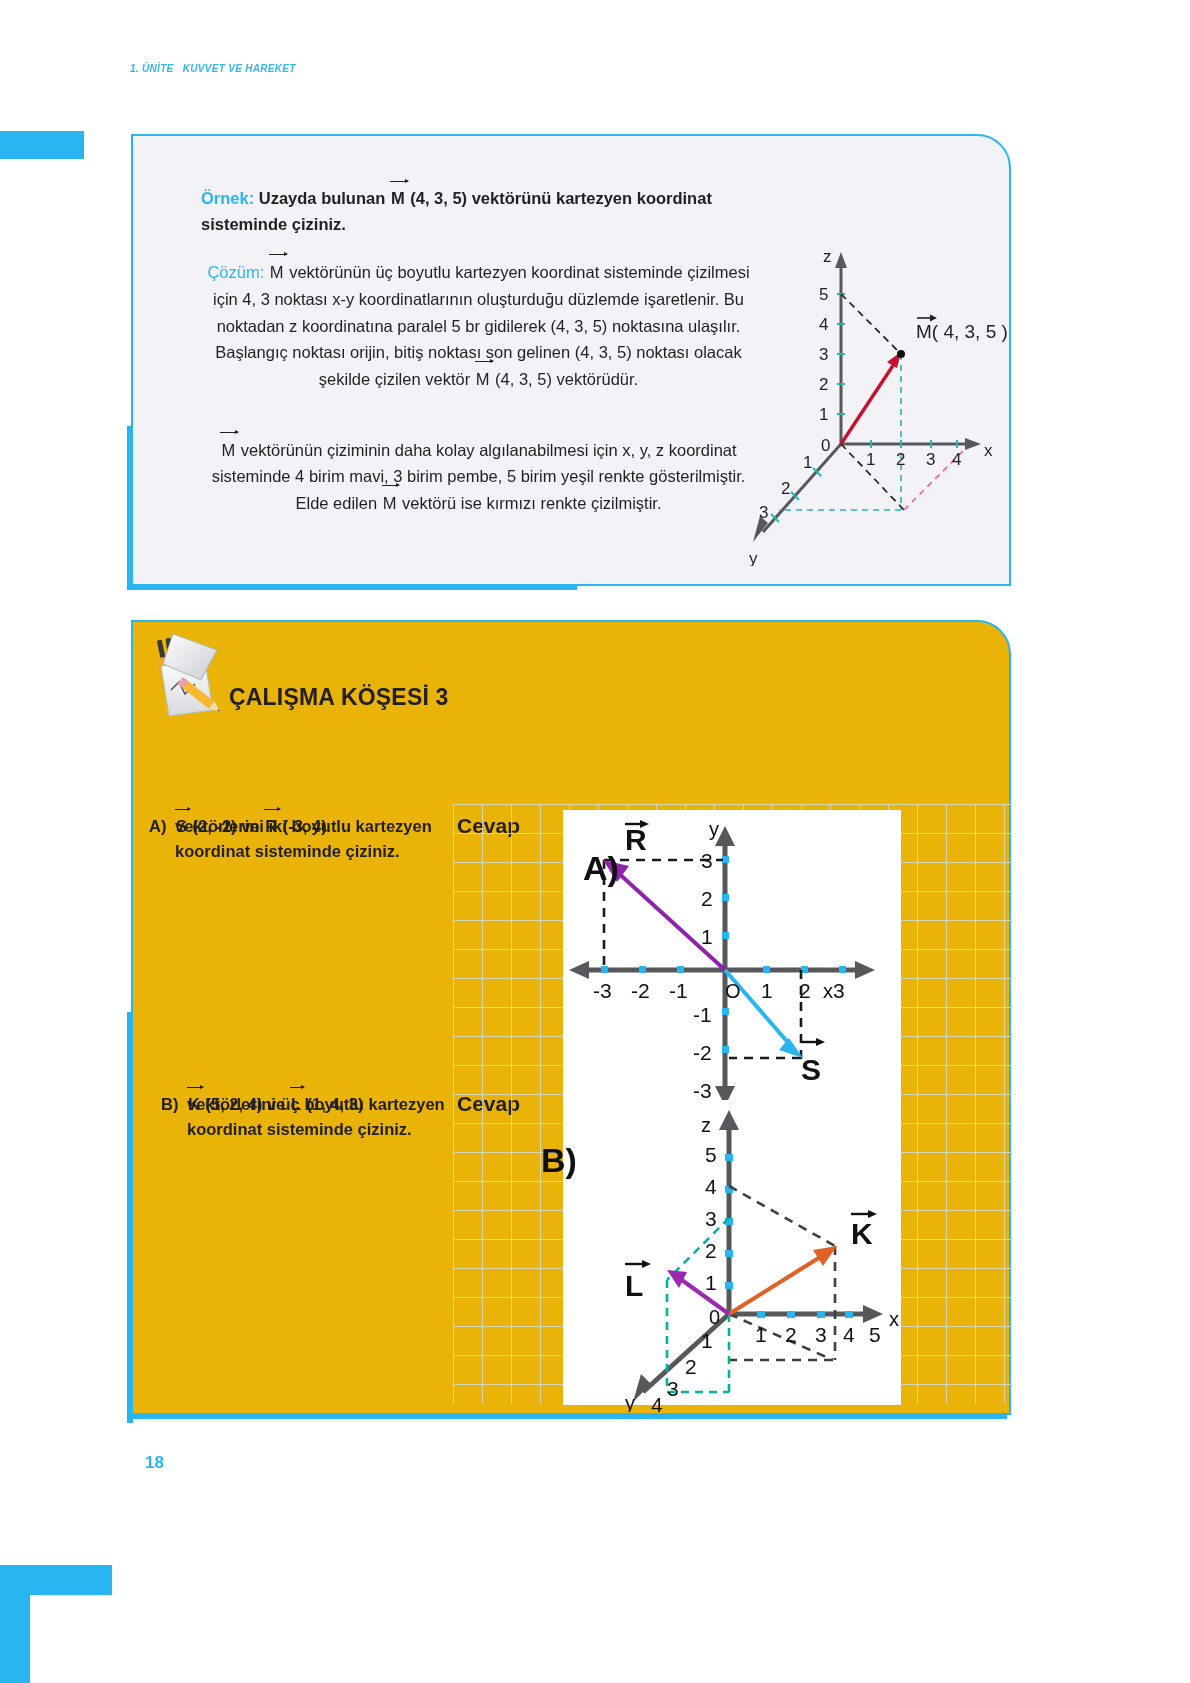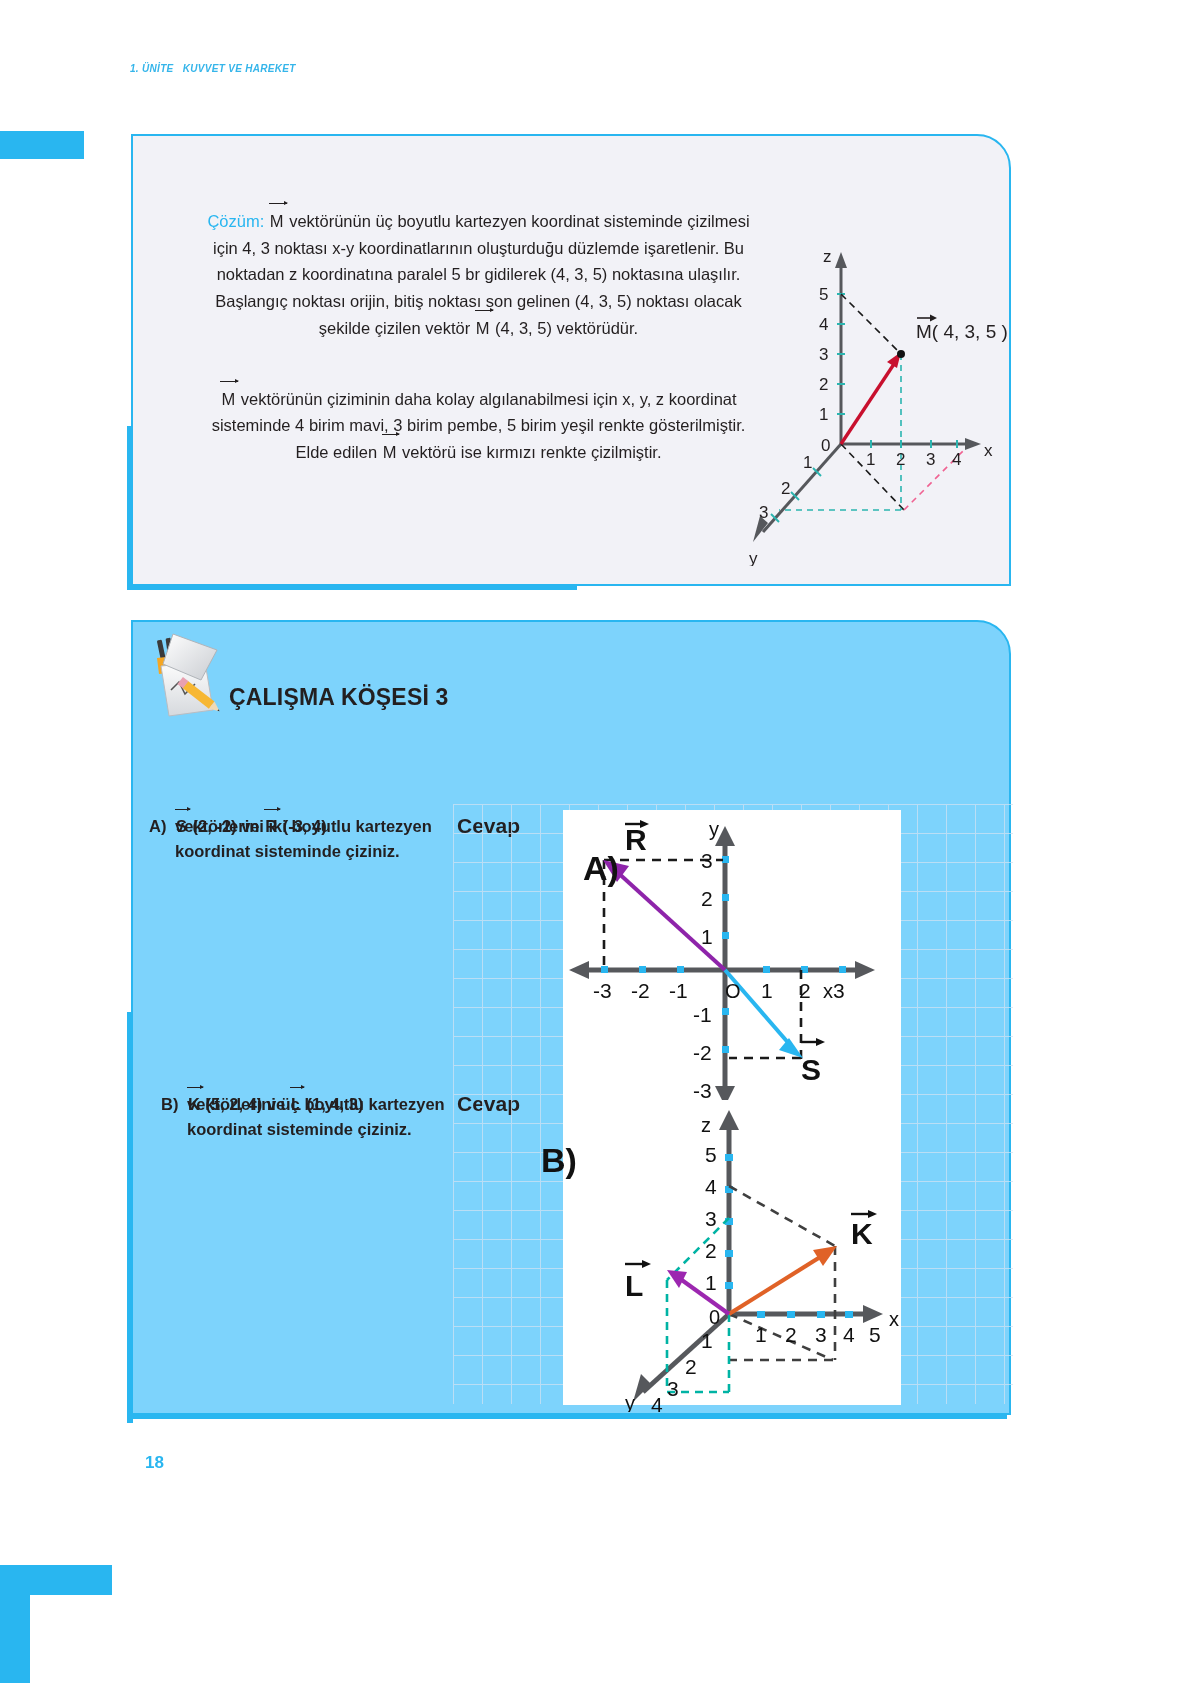--- a/index.html
+++ b/index.html
@@ -84,21 +84,21 @@
     border-left: 4px solid #231f20;
     border-top: 2.5px solid transparent;
     border-bottom: 2.5px solid transparent;
   }
 
   
   .work-box {
     position: absolute;
     left: 131px; top: 620px;
     width: 880px; height: 795px;
-    background: #7dd3fc;
+    background: #eab308;
     border: 2px solid #29b6f0;
     border-top-right-radius: 34px;
   }
   .work-box .edge-left {
     position: absolute;
     left: -6px; top: 390px;
     width: 6px; height: 411px;
     background: #29b6f0;
   }
   .work-box .edge-bottom {
@@ -176,20 +176,23 @@
 <body>
 
 <div class="unit-header">1. ÜNİTE   KUVVET VE HAREKET</div>
 <div class="left-tab"></div>
 
 <div class="example-box">
   <div class="edge-left"></div>
   <div class="edge-bottom"></div>
 
   <div class="ex-text">
+    <div class="ex-title">
+      <span class="kw">Örnek:</span><span> Uzayda bulunan </span><span class="vecm"><span class="bar"></span><span>M</span></span><span> (4, 3, 5) vektörünü kartezyen koordinat sisteminde çiziniz.</span>
+    </div>
 
     <div class="ex-para">
       <span class="kw">Çözüm:</span>
       <span class="vecm"><span class="bar"></span><span>M</span></span><span> vektörünün üç boyutlu kartezyen koordinat sisteminde çizilmesi için 4, 3 noktası x-y koordinatlarının oluşturduğu düzlemde işaretlenir. Bu noktadan z koordinatına paralel 5 br gidilerek (4, 3, 5) noktasına ulaşılır. Başlangıç noktası orijin, bitiş noktası son gelinen (4, 3, 5) noktası olacak şekilde çizilen vektör </span><span class="vecm"><span class="bar"></span><span>M</span></span><span> (4, 3, 5) vektörüdür.</span>
     </div>
 
     <div class="ex-para ex-para2">
       <span class="vecm"><span class="bar"></span><span>M</span></span><span> vektörünün çiziminin daha kolay algılanabilmesi için x, y, z koordinat sisteminde 4 birim mavi, 3 birim pembe, 5 birim yeşil renkte gösterilmiştir. Elde edilen </span><span class="vecm"><span class="bar"></span><span>M</span></span><span> vektörü ise kırmızı renkte çizilmiştir.</span>
     </div>
   </div>

